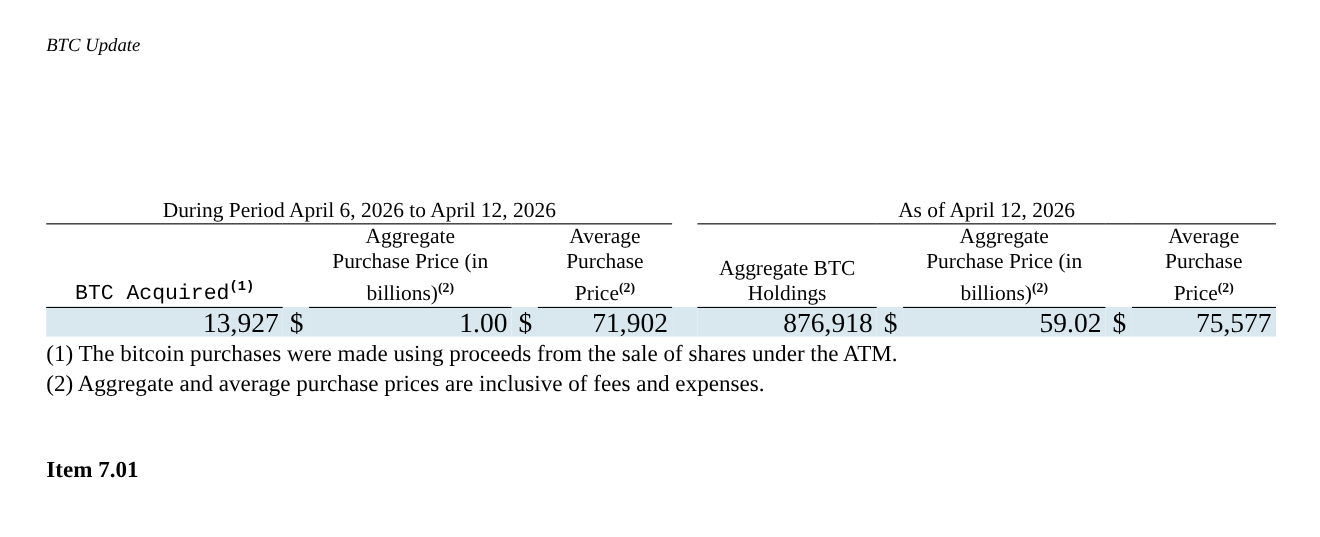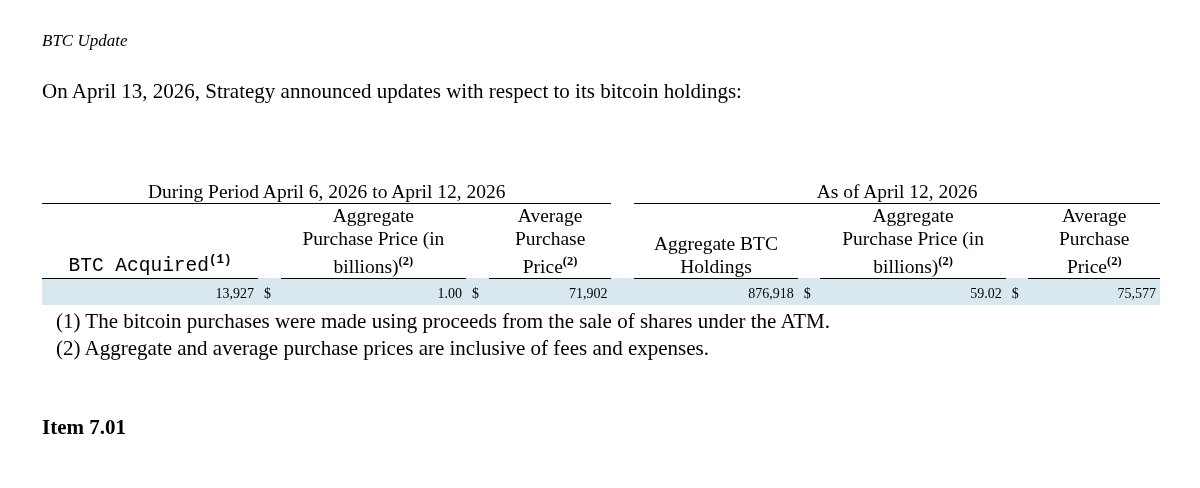--- a/index.html
+++ b/index.html
@@ -73,39 +73,39 @@
   .col-head.underlined {
     border-bottom: 1.6px solid #000;
   }
   .sup {
     font-size: 12.5px;
     vertical-align: super;
     font-weight: bold;
   }
   .data-row td {
     background: #d9e8ef;
-    font-size: 14px;
+    font-size: 25px;
     padding: 4px 0 5px 0;
     height: 26px;
   }
   .num {
     text-align: right;
     padding-right: 4px !important;
   }
   .cur {
     text-align: left;
     width: 18px;
     padding-left: 6px !important;
   }
   .spacer-cell {
     background: #d9e8ef !important;
   }
   .footnotes {
     position: absolute;
-    left: 56px;
+    left: 42px;
     top: 308px;
     font-size: 21px;
     line-height: 27px;
   }
   .footnotes div {
     white-space: nowrap;
   }
   .item-row {
     position: absolute;
     left: 42px;
@@ -122,21 +122,20 @@
     white-space: nowrap;
   }
 </style>
 </head>
 <body>
 
 <div class="page">
 
   <div class="section-title">BTC Update</div>
 
-  <div class="intro-para">On April 13, 2026, Strategy announced updates with respect to its bitcoin holdings:</div>
 
   <table class="btc-table">
     <tbody>
         <tr>
       <td class="grp-head" colspan="5">During Period April 6, 2026 to April 12, 2026</td>
       <td class="grp-spacer"></td>
       <td class="grp-head" colspan="6">As of April 12, 2026</td>
     </tr>
     <tr>
       <td class="col-head underlined" colspan="1" style="width:230px;font-family:Liberation Mono, monospace;">

